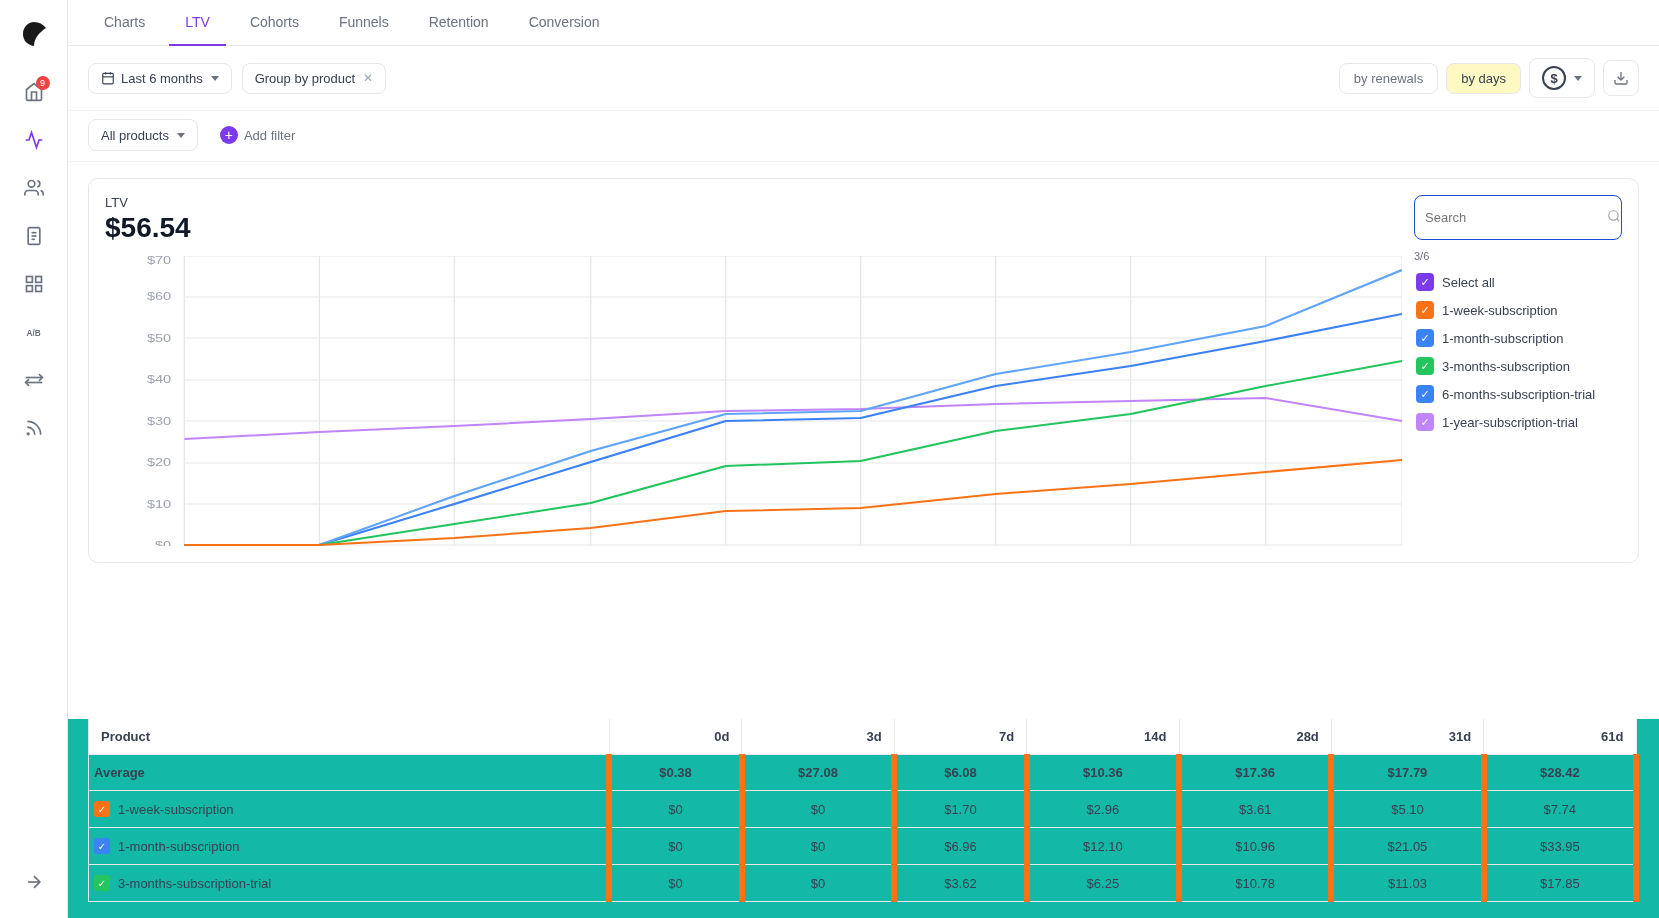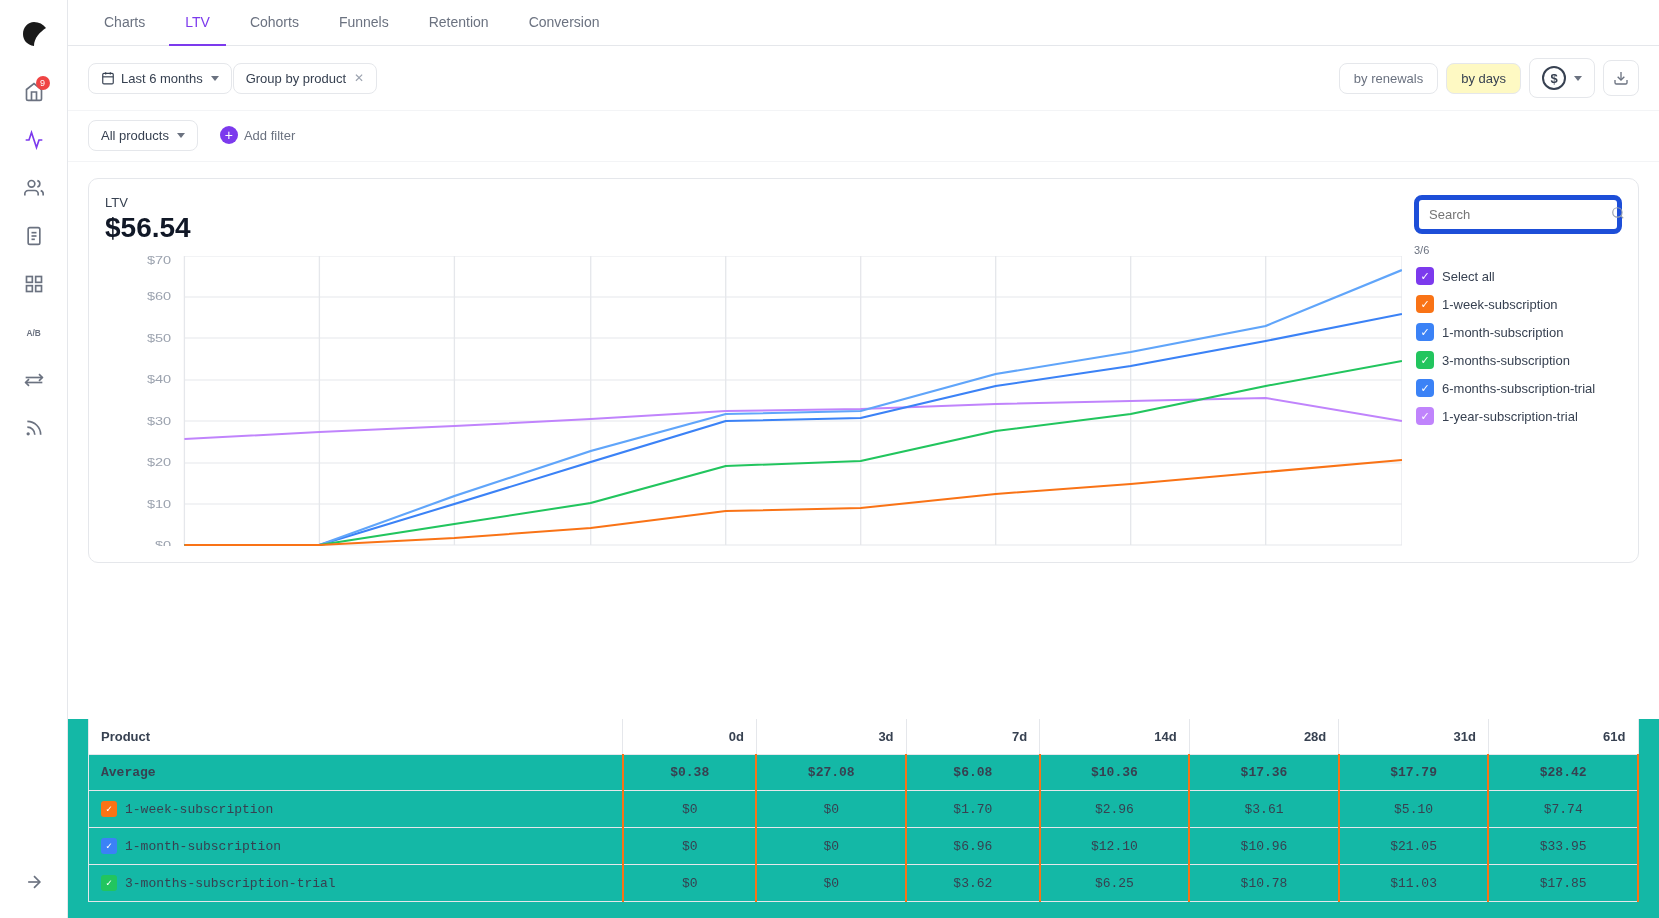--- a/index.html
+++ b/index.html
@@ -81,21 +81,21 @@
     .nav-tab.active {
       color: #7c3aed;
       border-bottom-color: #7c3aed;
       font-weight: 500;
     }
 
     .toolbar {
       display: flex;
       align-items: center;
       padding: 12px 20px;
-      gap: 1px;
+      gap: 10px;
       border-bottom: 1px solid #f3f4f6;
     }
     .toolbar-right {
       margin-left: auto;
       display: flex;
       align-items: center;
       gap: 8px;
     }
 
     .filter-btn {
@@ -189,21 +189,20 @@
       display: flex;
       align-items: center;
       justify-content: center;
       cursor: pointer;
       color: #6b7280;
       font-size: 16px;
     }
 
     .toolbar2 {
       display: flex;
-      align-items: center;
       padding: 8px 20px 10px;
       gap: 10px;
       border-bottom: 1px solid #f3f4f6;
     }
 
     .chart-section {
       flex: 1;
       padding: 16px 20px;
       overflow: hidden;
       background: #fff;
@@ -251,23 +250,23 @@
       width: 220px;
       flex-shrink: 0;
       padding-left: 12px;
       display: flex;
       flex-direction: column;
     }
 
     .search-box {
       display: flex;
       align-items: center;
-      border: 5px solid #1d4ed8;
+      border: 1px solid #1d4ed8;
       border-radius: 8px;
-      padding: 6px 10px;
+      padding: 13px 10px;
       gap: 6px;
       margin-bottom: 10px;
     }
     .search-box input {
       border: none;
       outline: none;
       font-size: 13px;
       color: #374151;
       flex: 1;
       background: transparent;
@@ -318,26 +317,25 @@
       text-align: left;
       padding: 10px 12px;
       color: #374151;
       font-weight: 600;
       border-bottom: 1px solid #e5e7eb;
       border-right: 1px solid #e5e7eb;
       background: #fff;
     }
     th:first-child { border-left: 1px solid #e5e7eb; }
     td {
-      padding: 10px 12px;
+      padding: 10px 5px;
       color: #374151;
       border-bottom: 1px solid #e5e7eb;
-      border-right: 2px solid #f97316;
+      border-right: 6px solid #f97316;
       text-align: left;
-      font-family: Liberation Mono, monospace;
     }
     td:first-child { border-left: 1px solid #e5e7eb; }
     td.num { text-align: center; }
     th.num { text-align: right; }
 
     tr.average-row td { font-weight: 600; }
 
     .product-cell {
       display: flex;
       align-items: center;

